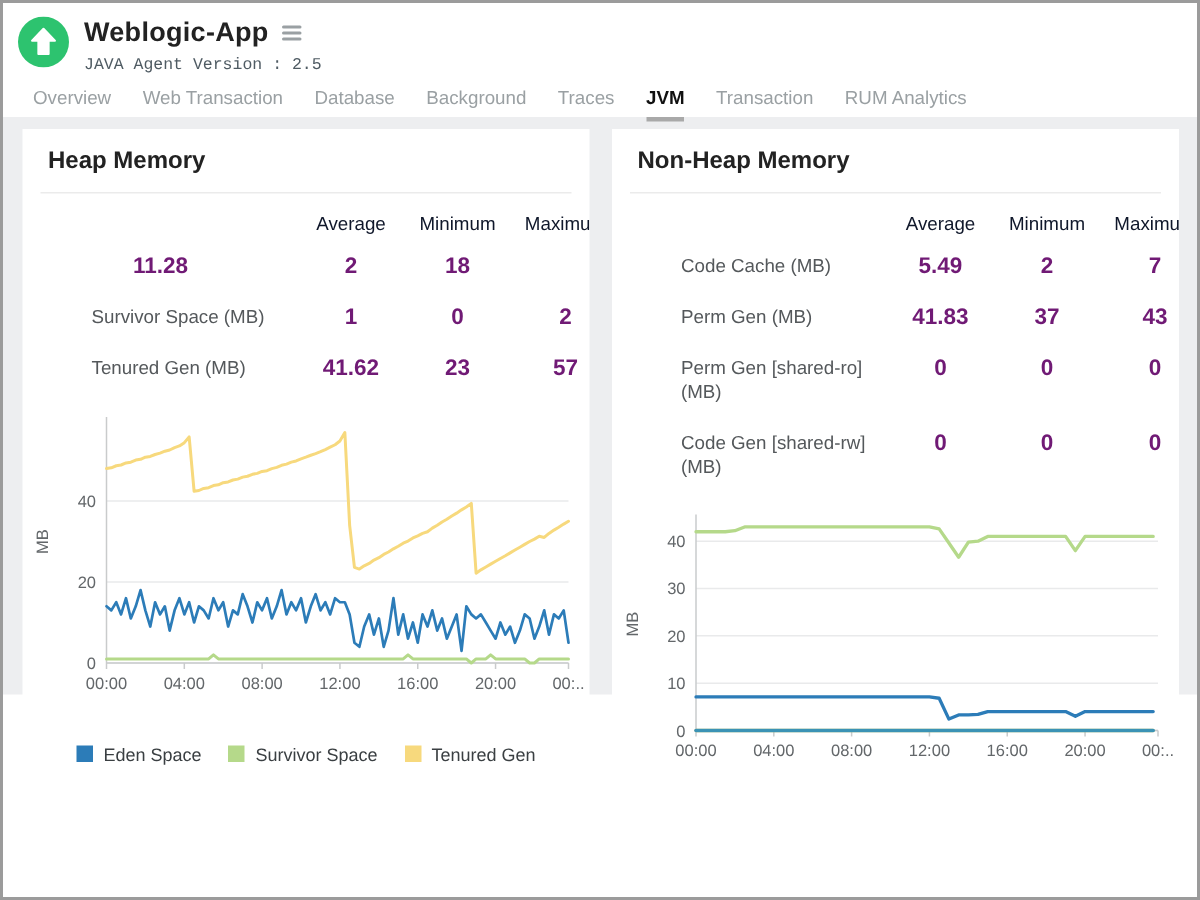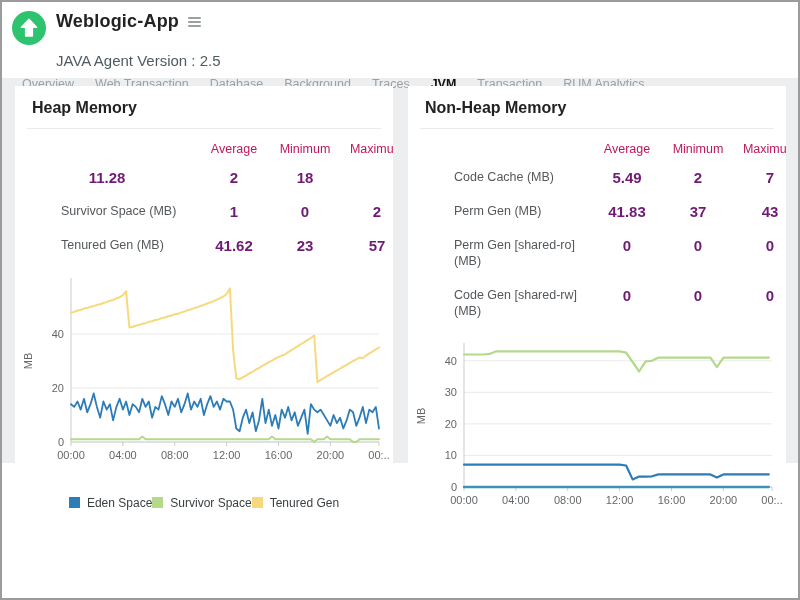--- a/index.html
+++ b/index.html
@@ -6,43 +6,43 @@
   .frame{width:800px;height:600px;box-sizing:border-box;border:2px solid #9b9b9b;background:#fff;overflow:hidden;}
   
   .header{height:76px;box-sizing:border-box;padding:9px 0 0 10px;background:#fff;}
   .header-row{display:flex;align-items:flex-start;}
   .app-icon{width:34px;height:34px;flex:0 0 auto;}
   .title-block{margin-left:10px;}
   .title-line{display:flex;align-items:center;}
   .app-title{font-size:18px;font-weight:bold;color:#222;letter-spacing:.2px;}
   .menu-icon{display:inline-flex;flex-direction:column;gap:2px;margin-left:7px;cursor:pointer;padding:2px;}
   .menu-icon i{display:block;width:13px;height:2px;background:#9aa0a3;border-radius:1px;}
-  .subtitle{font-size:15px;color:#4f5b63;margin-top:20px;}
+  .subtitle{font-size:11px;color:#4f5b63;margin-top:6px;font-family:Liberation Mono, monospace;}
   .tab-bar{display:flex;gap:21px;padding:8px 0 0 10px;font-size:12.5px;color:#9aa0a3;border-bottom:1px solid #701a75;}
   .tab{padding-bottom:6px;cursor:pointer;white-space:nowrap;}
   .tab.active{color:#111;font-weight:bold;border-bottom:3px solid #a9a9a9;}
   
   .content{height:385px;box-sizing:border-box;background:#edeef0;padding:8px 12px 10px 13px;display:flex;gap:15px;}
   .panel{width:380px;height:502px;box-sizing:border-box;background:#fff;overflow:hidden;padding-top:13px;}
   .panel-title{font-size:16px;font-weight:bold;color:#222;margin:0 0 0 17px;}
   .divider{border-top:1px solid #ebebeb;margin:11px 12px 0 12px;}
   
   .metric-table{margin-top:6px;font-size:12.5px;}
   .t-head,.trow{display:grid;grid-template-columns:184px 70px 72px 72px;align-items:start;}
-  .t-head{color:#be185d;padding:7px 0 4px 0;}
+  .t-head{color:#0f172a;padding:7px 0 4px 0;}
   .trow{padding:9px 0 8px 0;}
   .label-col{padding-left:46px;color:#54585b;line-height:1.3;}
   .num-col{text-align:center;white-space:nowrap;}
   .val{font-size:15px;font-weight:bold;color:#701a75;}
   
   .chart{display:block;margin:12px 0 0 4px;}
   .chart text{font-family:"Liberation Sans",sans-serif;}
   
   .legend{display:flex;margin-top:24px;font-size:12px;color:#3a3f42;}
-  .legend-center{justify-content:center;align-items:flex-end;}
+  .legend-center{justify-content:center;gap:18px;align-items:flex-end;}
   .legend-left{justify-content:flex-start;flex-wrap:wrap;gap:18px;row-gap:10px;margin-left:46px;max-width:330px;margin-top:32px;}
   .legend-item{white-space:nowrap;cursor:pointer;}
   .swatch{display:inline-block;width:11px;height:11px;margin-right:7px;vertical-align:-1px;}
 </style>
 </head>
 <body>
 
 <div class="frame">
   <div class="header">
     <div class="header-row">

